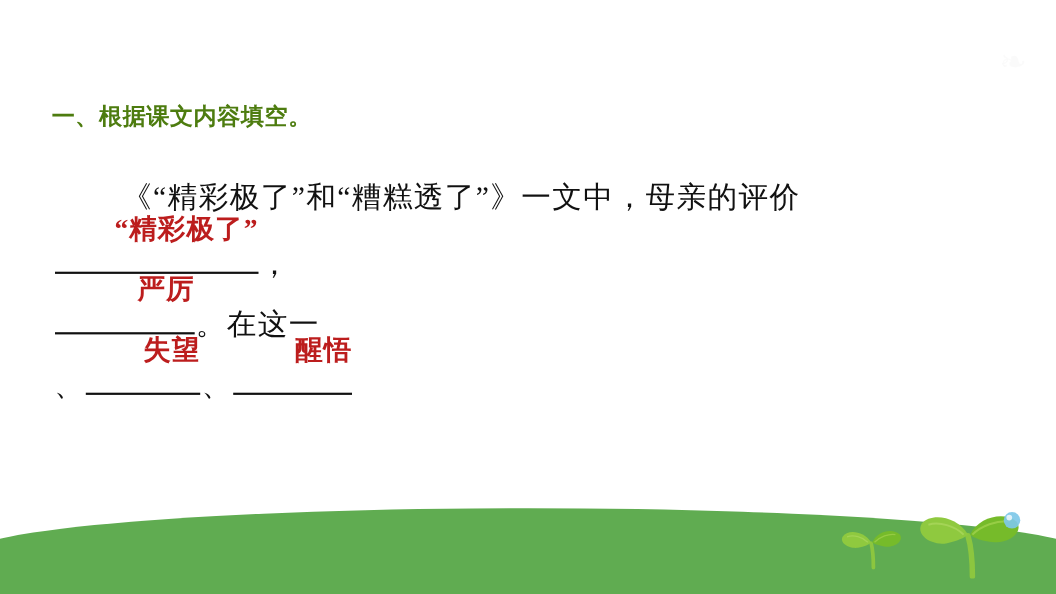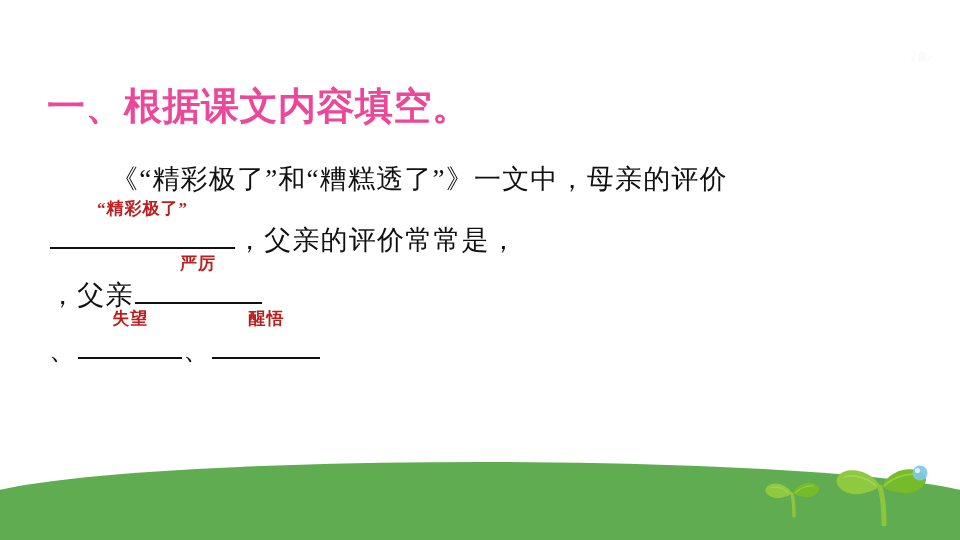--- a/index.html
+++ b/index.html
@@ -40,23 +40,23 @@
     user-select: none;
   }
 
   
   .heading {
     position: absolute;
     left: 47px;
     top: 86px;
     font-family: "DejaVu Sans", "Liberation Sans", sans-serif;
     font-weight: 700;
-    font-size: 38px;
+    font-size: 21px;
     line-height: 40px;
-    color: #ec4899;
+    color: #4d7c0f;
     letter-spacing: 0.5px;
     white-space: nowrap;
   }
 
   
   .body-block {
     position: absolute;
     left: 49px;
     top: 152px;
     width: 862px;
@@ -90,24 +90,24 @@
     border-bottom: 2px solid #111111;
     height: 40px;
     line-height: 40px;
     margin: 0 1px;
   }
   .blank .answer {
     position: absolute;
     left: 0;
     right: 0;
     top: -13px;
-    text-align: center;
+    text-align: right;
     color: #bc1d1d;
     font-weight: 700;
-    font-size: 17px;
+    font-size: 25px;
     line-height: 30px;
     letter-spacing: 1px;
     white-space: nowrap;
   }
 
   .blank.w-quote  { width: 185px; }
   .blank.w-quote2 { width: 187px; }
   .blank.w-word   { width: 136px; }
   .blank.w-word2  { width: 127px; }
   .blank.w-short  { width: 104px; }
@@ -142,25 +142,25 @@
 
   <div class="heading">一、根据课文内容填空。</div>
 
   <div class="body-block">
 
     <div class="line indent">
       <span class="txt">《“精彩极了”和“糟糕透了”》一文中，母亲的评价</span>
     </div>
 
     <div class="line">
-      <span class="blank w-quote"><span class="answer">“精彩极了”</span></span><span class="txt">，父亲的评价常常是</span><span class="txt">，</span>
+      <span class="blank w-quote"><span class="answer">“精彩极了”</span></span><span class="txt">，</span>
     </div>
 
     <div class="line">
-      <span class="txt">，父亲</span><span class="blank w-word2"><span class="answer">严厉</span></span>
+      <span class="blank w-word2"><span class="answer">严厉</span></span><span class="txt">。在这一</span>
     </div>
 
     <div class="line">
       <span class="txt">、</span><span class="blank w-short2"><span class="answer">失望</span></span><span class="txt">、</span><span class="blank w-short3"><span class="answer">醒悟</span></span>
     </div>
 
 
   </div>
 
   <div class="grass"></div>

